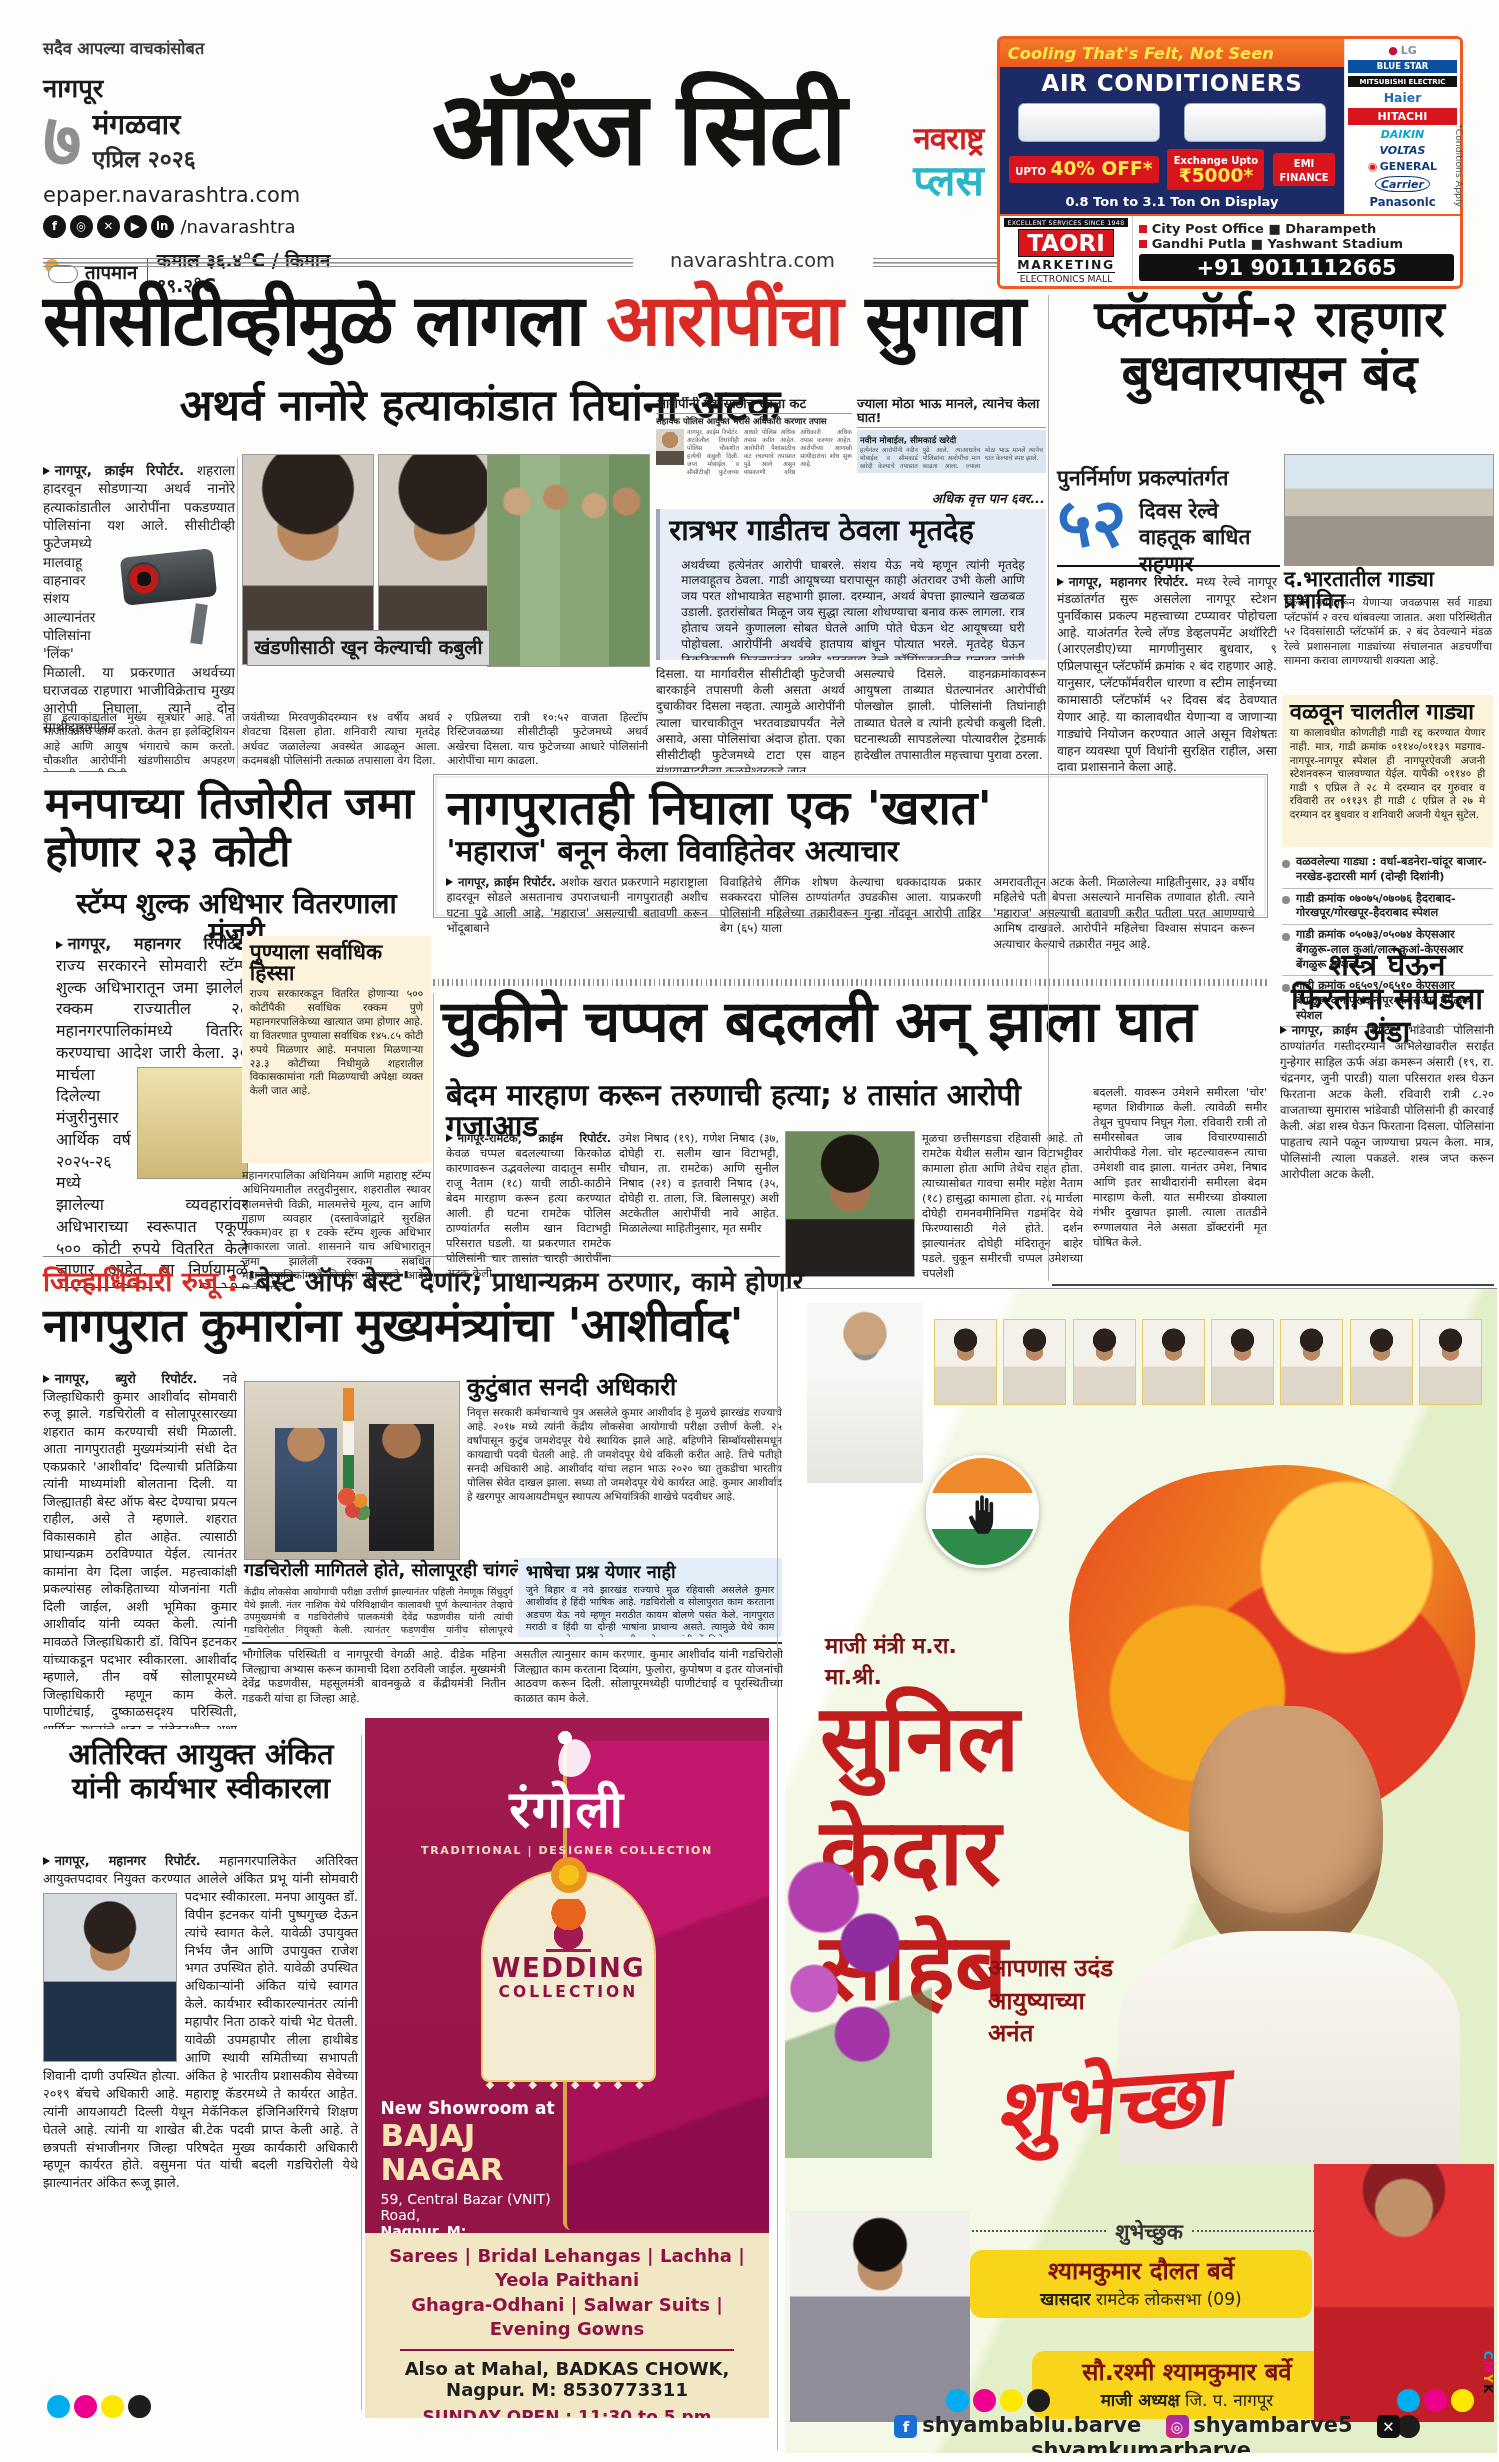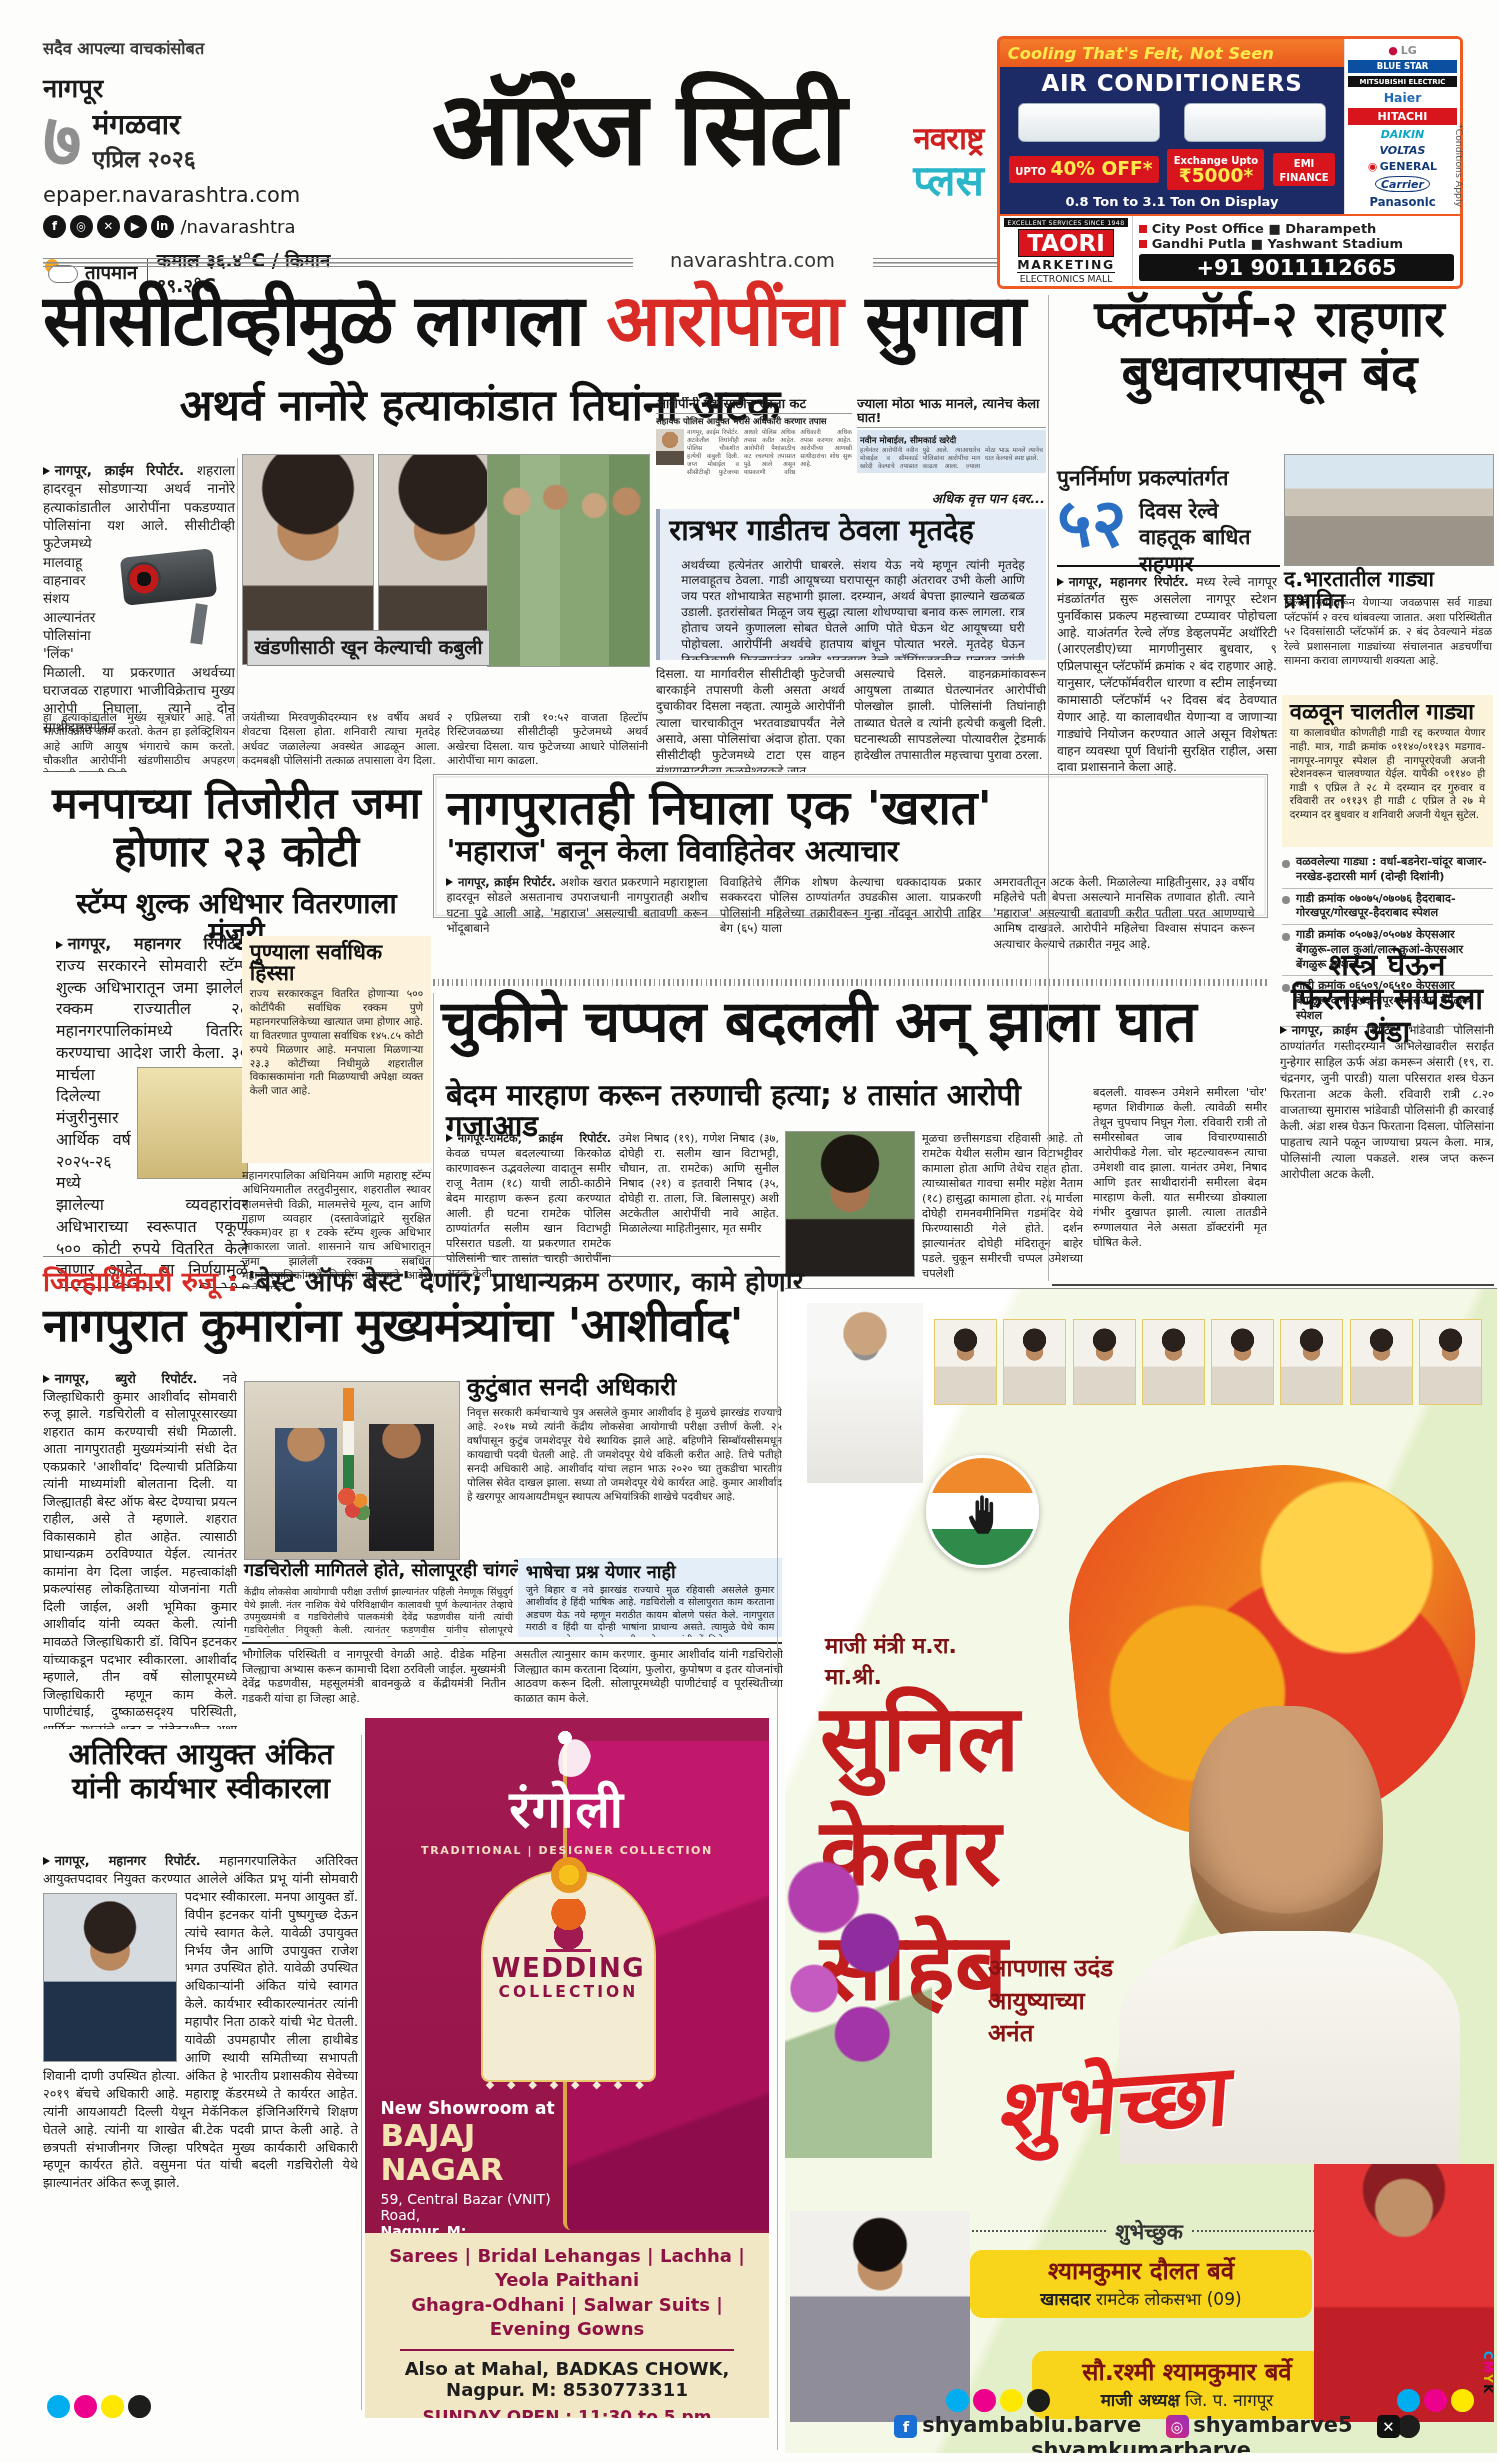--- a/index.html
+++ b/index.html
@@ -130,21 +130,21 @@
 
   
   .kh-box{left:433px;top:774px;width:835px;height:144px;border:1.6px solid #9a9a9a;box-shadow:inset 0 0 0 1.6px #fff,inset 0 0 0 2.3px #cfcfcf;box-sizing:border-box;padding:6.2px 12.4px}
   .kh-head{font-size:47px;line-height:1;margin:3.1px 0 6.2px}
   .kh-sub{font-size:29.5px;line-height:1;margin-bottom:7.8px}
   .kh-cols{display:flex;gap:12px}
   .kh-col{flex:1;font-size:11.6px;line-height:1.34}
   .kh-hatch{left:433px;top:979px;width:835px;height:7px;background:repeating-linear-gradient(90deg,#8f8f8f 0 1.6px,transparent 1.6px 4.7px)}
 
   
-  .mn-head{left:45px;top:779px;width:383px;font-size:43px;text-align:center;line-height:1.12}
+  .mn-head{left:45px;top:779px;width:383px;font-size:43px;text-align:left;line-height:1.12}
   .mn-sub{left:45px;top:889px;width:383px;font-size:28px;text-align:center}
   .mn-colA{left:56px;top:933px;width:192px;height:355px;font-size:16px;line-height:1.36}
   .bldg{float:right;width:109px;height:110px;margin:3.1px 0 3.1px 6.2px;background:linear-gradient(#efe2b0,#cdb877),repeating-linear-gradient(0deg,rgba(90,70,40,.3) 0 1.6px,transparent 1.6px 12.4px),repeating-linear-gradient(90deg,rgba(90,70,40,.3) 0 1.6px,transparent 1.6px 11px);border:0.8px solid #998}
   .mn-box{left:242px;top:936px;width:189px;height:227px;background:#fdf3dd;box-sizing:border-box;padding:6.2px 7.8px;overflow:hidden}
   .mn-box h3{margin:0 0 3.1px;font-size:21px;line-height:1}
   .mn-box p{margin:0;font-size:10.5px;line-height:1.32}
   .mn-colB{left:242px;top:1169px;width:189px;height:120px;font-size:11px;line-height:1.3}
 
   
   .ch-head{left:441px;top:992px;width:827px;font-size:57px;white-space:nowrap;letter-spacing:-0.8px}

